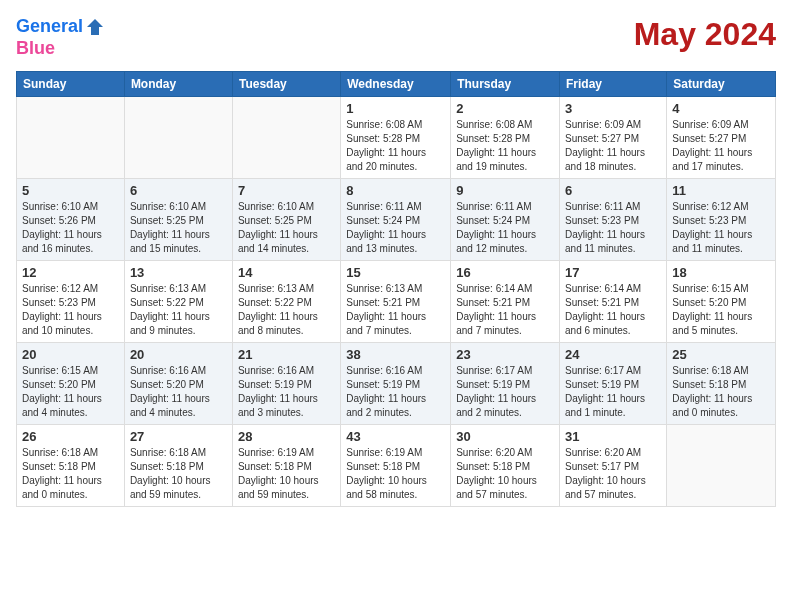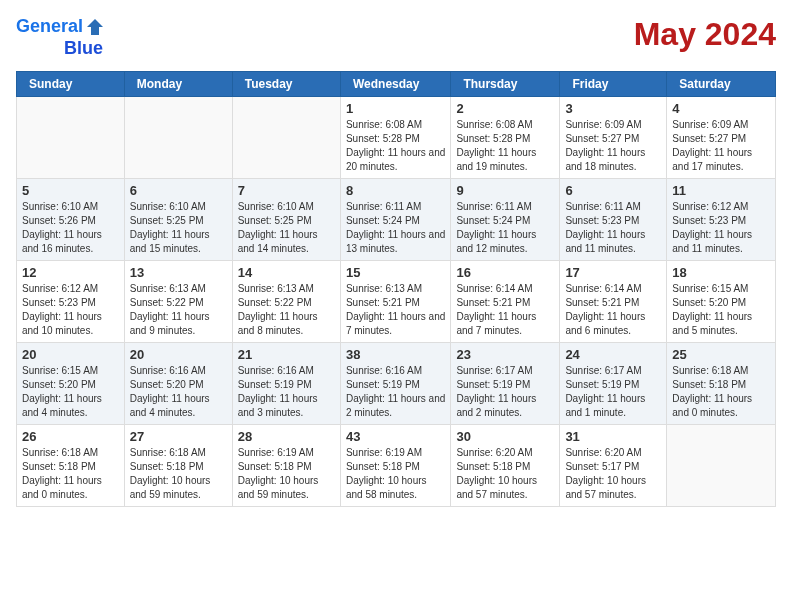--- a/index.html
+++ b/index.html
@@ -50,21 +50,21 @@
       width: 100%;
       border-collapse: collapse;
       border: 1px solid #ccc;
     }
     .calendar th {
       background: #2a6db5;
       color: #fff;
       font-size: 12px;
       font-weight: bold;
       text-align: left;
-      padding: 5px 12px;
+      padding: 5px 6px;
       border: 1px solid #2060a0;
     }
     .calendar td {
       width: 113px;
       vertical-align: top;
       border: 1px solid #ddd;
       padding: 4px 5px;
       min-height: 80px;
       font-size: 10px;
       color: #333;
@@ -95,21 +95,21 @@
   <div class="logo">
     <div>
       <div style="display:flex;align-items:center;">
         <span class="logo-text">
           <span>General</span>
         </span>
         <svg class="logo-icon" viewBox="0 0 20 20" fill="#2a6db5">
           <polygon points="10,2 18,10 14,10 14,18 6,18 6,10 2,10"></polygon>
         </svg>
       </div>
-      <div class="logo-text" style="color:#1d4ed8;margin-left:48px;">Blue</div>
+      <div class="logo-text" style="color:#ec4899;">Blue</div>
     </div>
   </div>
   <div class="title-block">
     <div class="month-title">May 2024</div>
   </div>
 </div>
 
 <table class="calendar">
   <thead>
     <tr>

